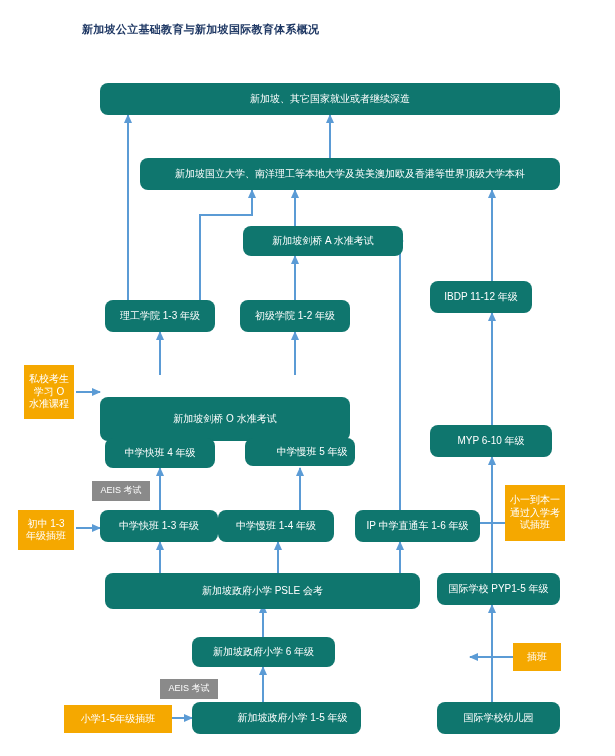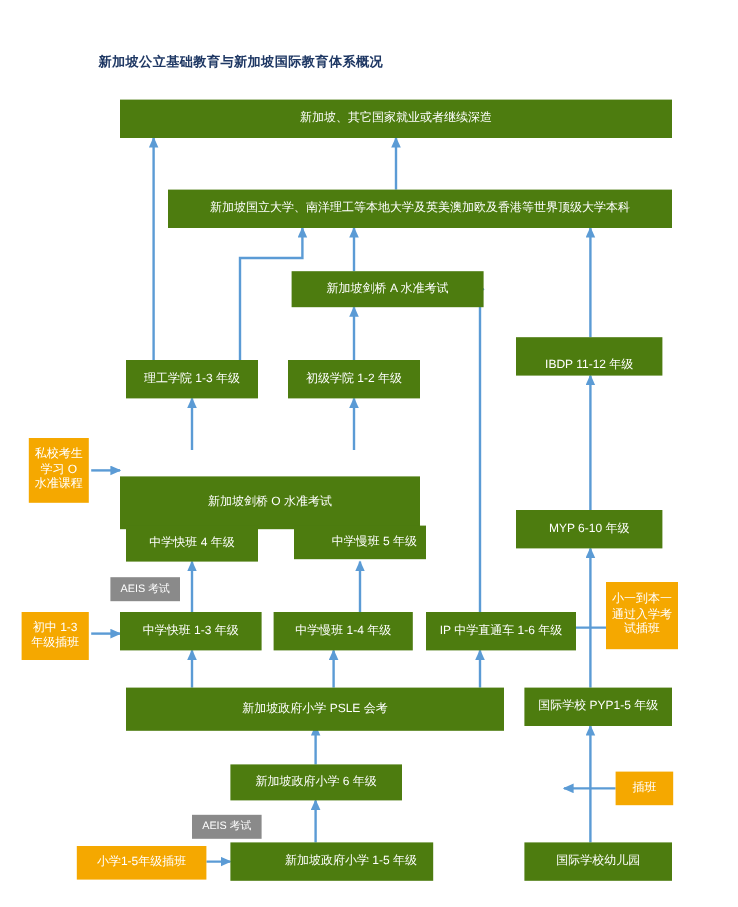--- a/index.html
+++ b/index.html
@@ -17,30 +17,29 @@
     display:flex;
     align-items:center;
     justify-content:center;
     text-align:center;
     color:#ffffff;
     font-size:10px;
     line-height:1.25;
     padding:2px 4px;
     z-index:3;
   }
-  .blue{background:#4d7c0f;}
+  .blue{background:#0f766e;border-radius:8px;}
   .orange{background:#f5a800;color:#ffffff;}
   .gray{background:#8a8a8a;color:#ffffff;font-size:9px;text-align:center;}
   .title{
     position:absolute;
     color:#1f3864;
     font-weight:bold;
     font-size:11px;
     letter-spacing:.3px;
-    margin-top:22px;
   }
   svg#arrows{position:absolute;left:0;top:0;width:615px;height:756px;z-index:1;}
   .wm{
     position:absolute;
     right:8px;bottom:4px;
     font-family:"Liberation Serif","DejaVu Serif",serif;
     font-style:italic;
     font-size:22px;
     color:#d8d8d8;
     z-index:5;
@@ -94,21 +93,21 @@
       </div>
       <div class="node blue" style="left: 243px; top: 226px; width: 160px; height: 30px;">
         <span>新加坡剑桥 A 水准考试</span>
       </div>
       <div class="node blue" style="left: 105px; top: 300px; width: 110px; height: 32px;">
         <span>理工学院 1-3 年级</span>
       </div>
       <div class="node blue" style="left: 240px; top: 300px; width: 110px; height: 32px;">
         <span>初级学院 1-2 年级</span>
       </div>
-      <div class="node blue" style="left: 430px; top: 281px; width: 122px; height: 32px; align-items: flex-end;">
+      <div class="node blue" style="left: 430px; top: 281px; width: 102px; height: 32px;">
         <span>IBDP 11-12 年级</span>
       </div>
       <div class="node orange" style="left: 24px; top: 365px; width: 50px; height: 54px;">
         <span>私校考生学习 O 水准课程</span>
       </div>
       <div class="node blue" style="left: 100px; top: 397px; width: 250px; height: 44px;">
         <span>新加坡剑桥 O 水准考试</span>
       </div>
       <div class="node blue" style="left: 105px; top: 438px; width: 110px; height: 30px;">
         <span>中学快班 4 年级</span>
@@ -121,21 +120,21 @@
       </div>
       <div class="node gray" style="left: 92px; top: 481px; width: 58px; height: 20px;">
         <span>AEIS 考试</span>
       </div>
       <div class="node orange" style="left: 18px; top: 510px; width: 56px; height: 40px;">
         <span>初中 1-3 年级插班</span>
       </div>
       <div class="node blue" style="left: 100px; top: 510px; width: 118px; height: 32px;">
         <span>中学快班 1-3 年级</span>
       </div>
-      <div class="node blue" style="left: 228px; top: 510px; width: 116px; height: 32px;">
+      <div class="node blue" style="left: 218px; top: 510px; width: 116px; height: 32px;">
         <span>中学慢班 1-4 年级</span>
       </div>
       <div class="node blue" style="left: 337px; top: 510px; width: 125px; height: 32px; margin-left: 18px;">
         <span>IP 中学直通车 1-6 年级</span>
       </div>
       <div class="node orange" style="left: 505px; top: 485px; width: 60px; height: 56px;">
         <span>小一到本一通过入学考试插班</span>
       </div>
       <div class="node blue" style="left: 105px; top: 573px; width: 315px; height: 36px;">
         <span>新加坡政府小学 PSLE 会考</span>

